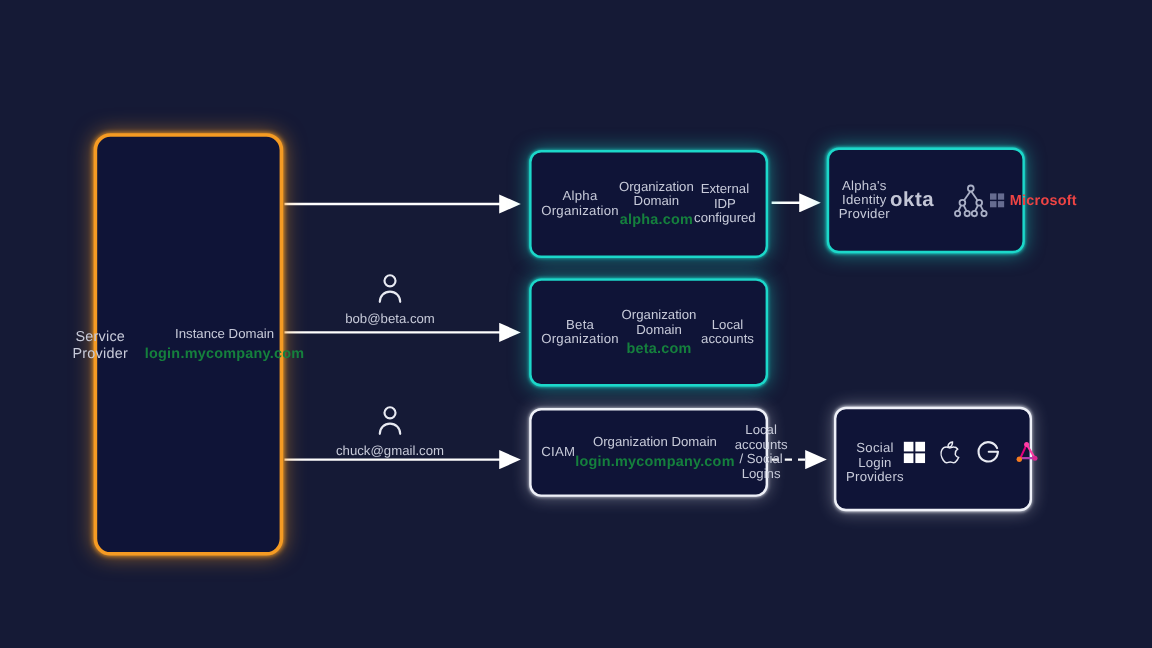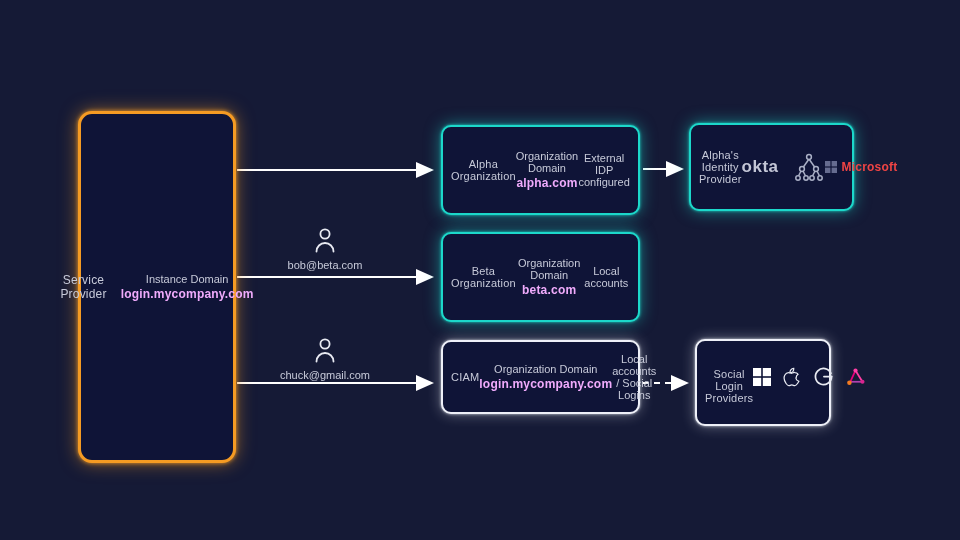--- a/index.html
+++ b/index.html
@@ -9,37 +9,37 @@
     font-family:"Liberation Sans", sans-serif;
     color:#c7cad9;
   }
   .box{
     position:absolute;border-radius:10px;background:#0f1437;
     display:flex;flex-direction:row;align-items:center;justify-content:space-between;
     text-align:center;box-sizing:border-box;padding:9px 8px;
   }
   .box .title{font-size:11px;color:#c7cad9;letter-spacing:.2px;}
   .box .domain-label{font-size:11px;color:#c7cad9;margin-bottom:2px;}
-  .box .domain{font-size:12px;font-weight:700;color:#f0abfc;letter-spacing:.2px;}
+  .box .domain{font-size:12px;font-weight:700;color:#15803d;letter-spacing:.2px;}
   .box .note{font-size:11px;color:#c7cad9;}
   .teal-border{border:2px solid #1cd8ca;box-shadow:0 0 3px rgba(28,216,202,.9),0 0 16px rgba(28,216,202,.55);}
   .white-border{border:2px solid #eef0f8;box-shadow:0 0 3px rgba(238,240,248,.8),0 0 14px rgba(238,240,248,.4);}
   .orange-border{border:3px solid #f59b23;box-shadow:0 0 4px rgba(245,155,35,.9),0 0 18px rgba(245,155,35,.55);}
 
   .sp-box{left:78px;top:111px;width:158px;height:352px;border-radius:14px;
           justify-content:center;gap:14px;}
   .sp-box .title{font-size:12px;}
 
   .org-box{left:441px;width:199px;height:90px;}
   .org-alpha{top:125px;}
   .org-beta{top:232px;}
   .org-ciam{top:340px;height:74px;}
 
   .idp-box{left:689px;top:123px;width:165px;height:88px;}
-  .social-box{left:695px;top:339px;width:136px;height:87px;}
+  .social-box{left:695px;top:339px;width:165px;height:87px;}
 
   .user{position:absolute;width:170px;text-align:center;}
   .user .email{font-size:11px;color:#c7cad9;margin-top:2px;}
   .user-alice{left:240px;top:116px;}
   .user-bob{left:240px;top:226px;}
   .user-chuck{left:240px;top:336px;}
 
   .arrow-layer{position:absolute;left:0;top:0;pointer-events:none;}
 
   .logo-row{display:flex;align-items:center;justify-content:center;gap:14px;}

